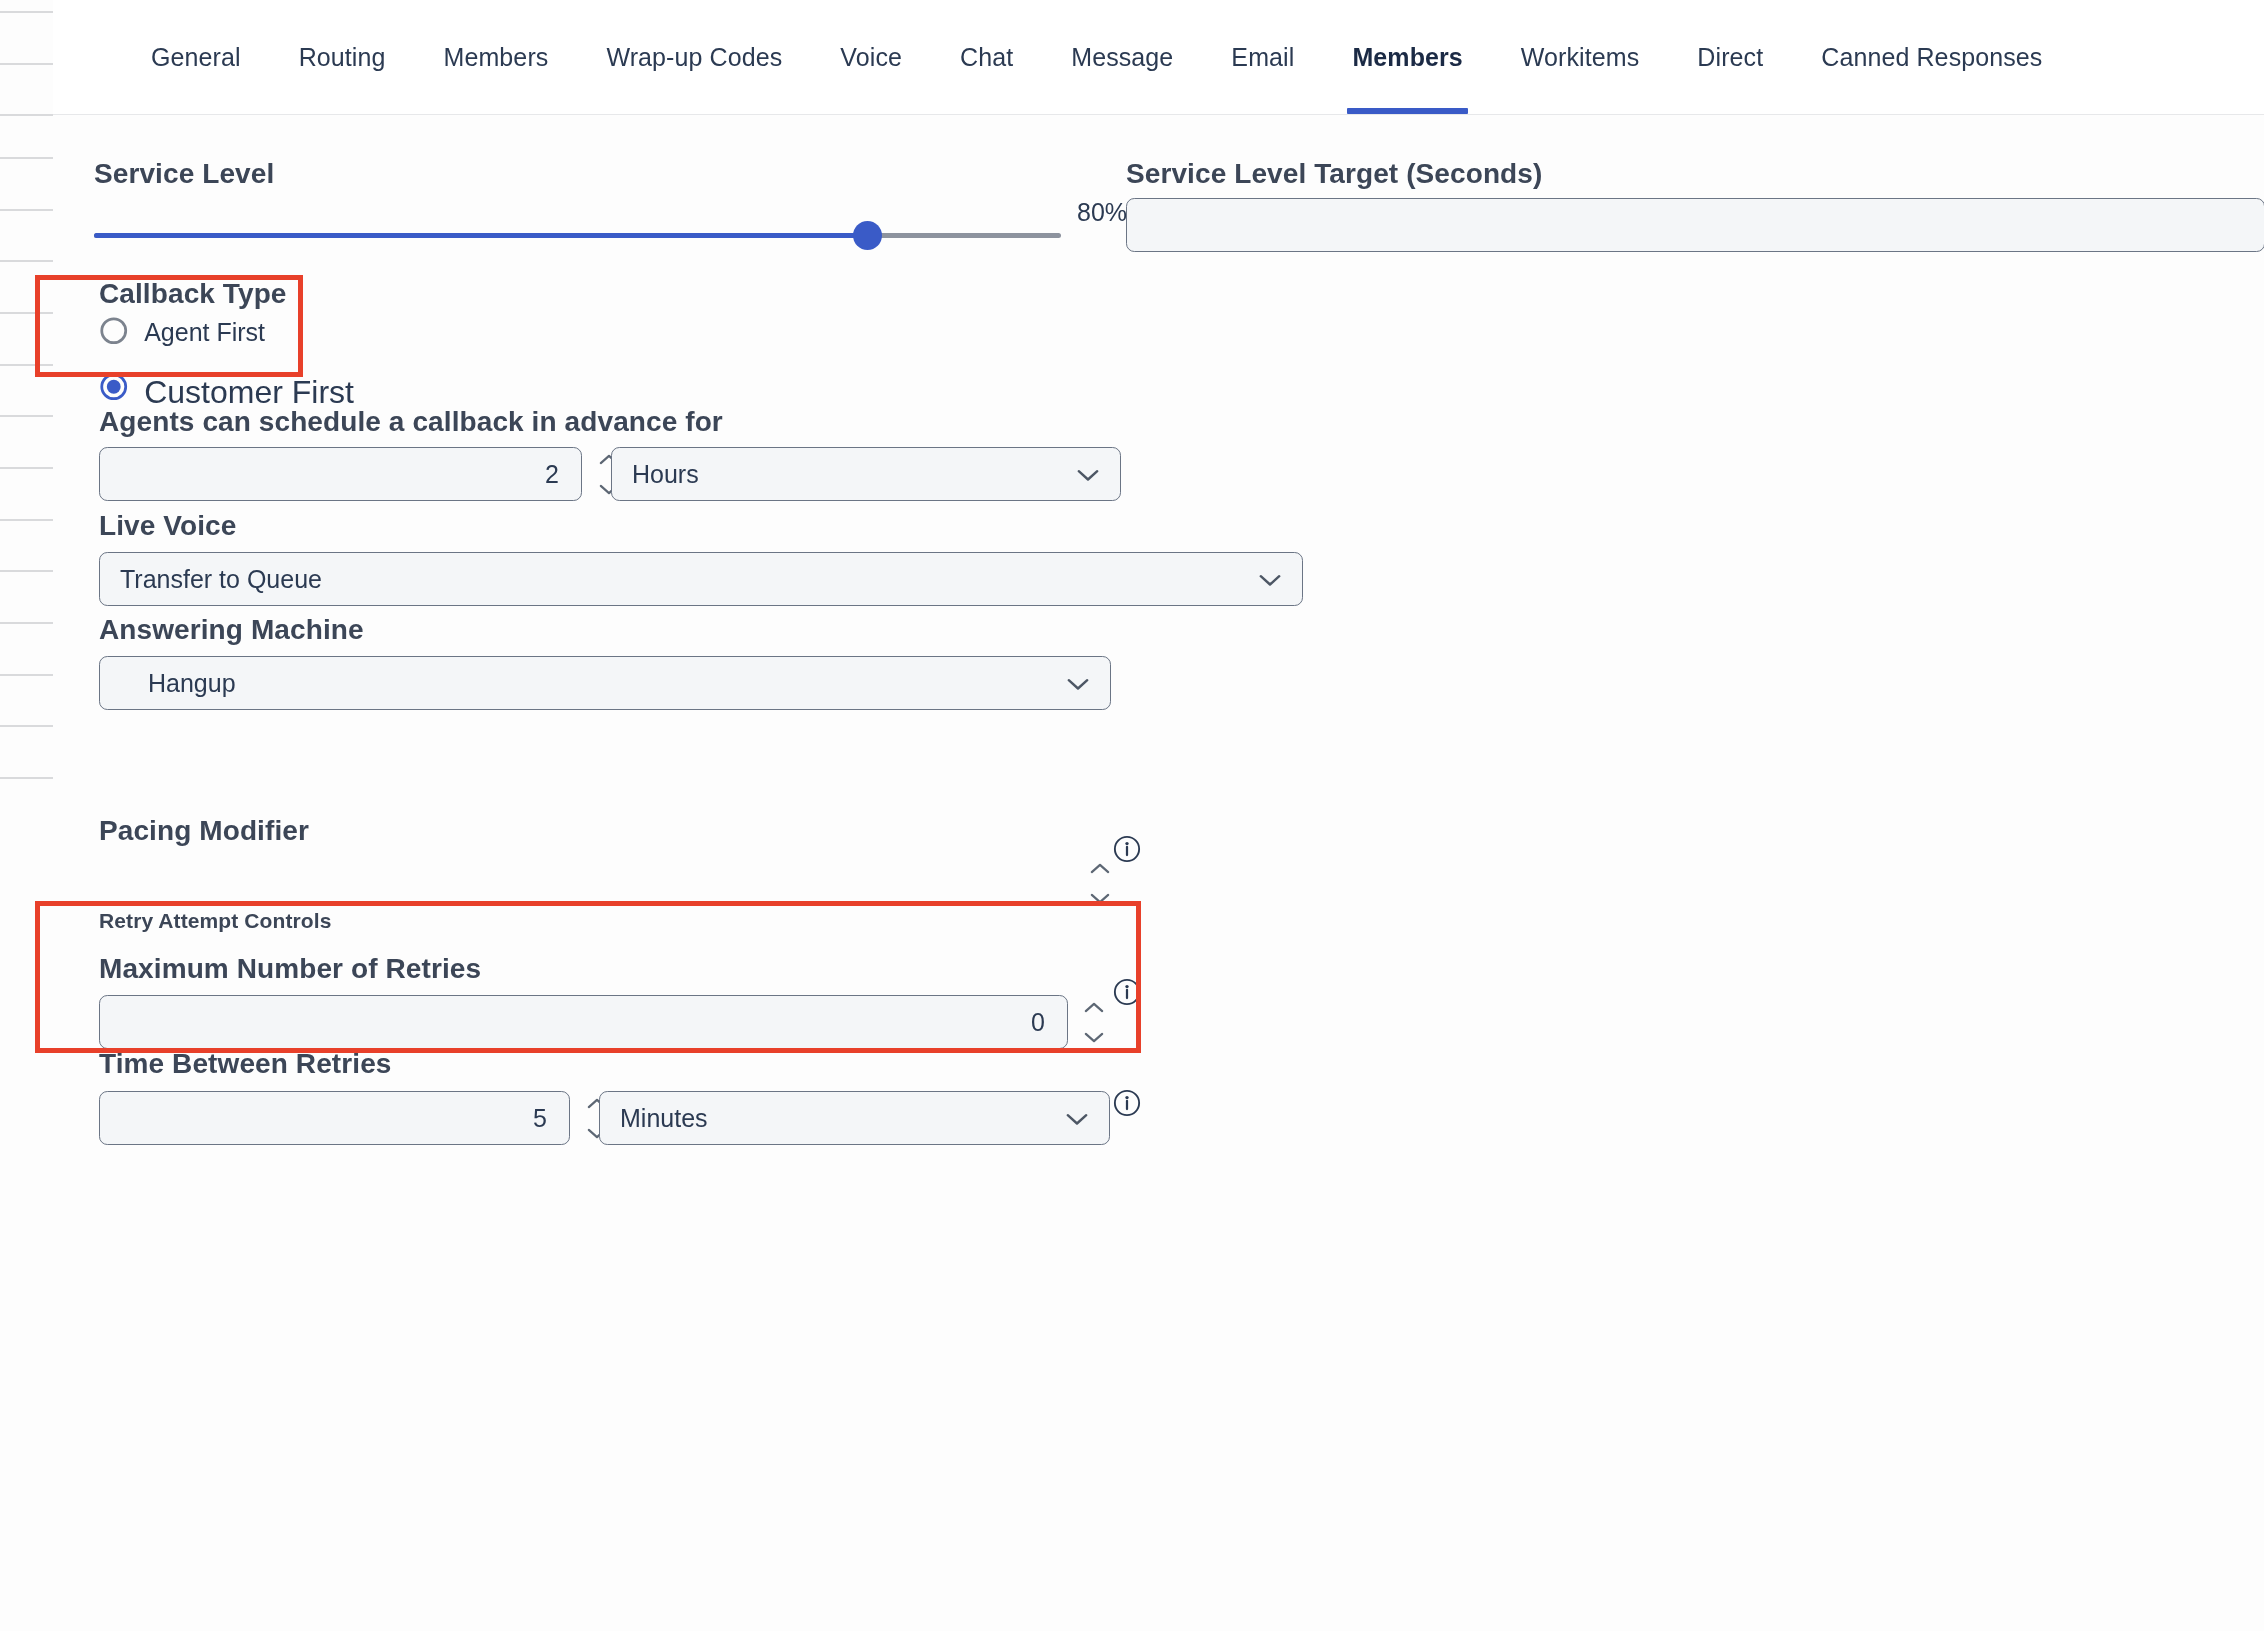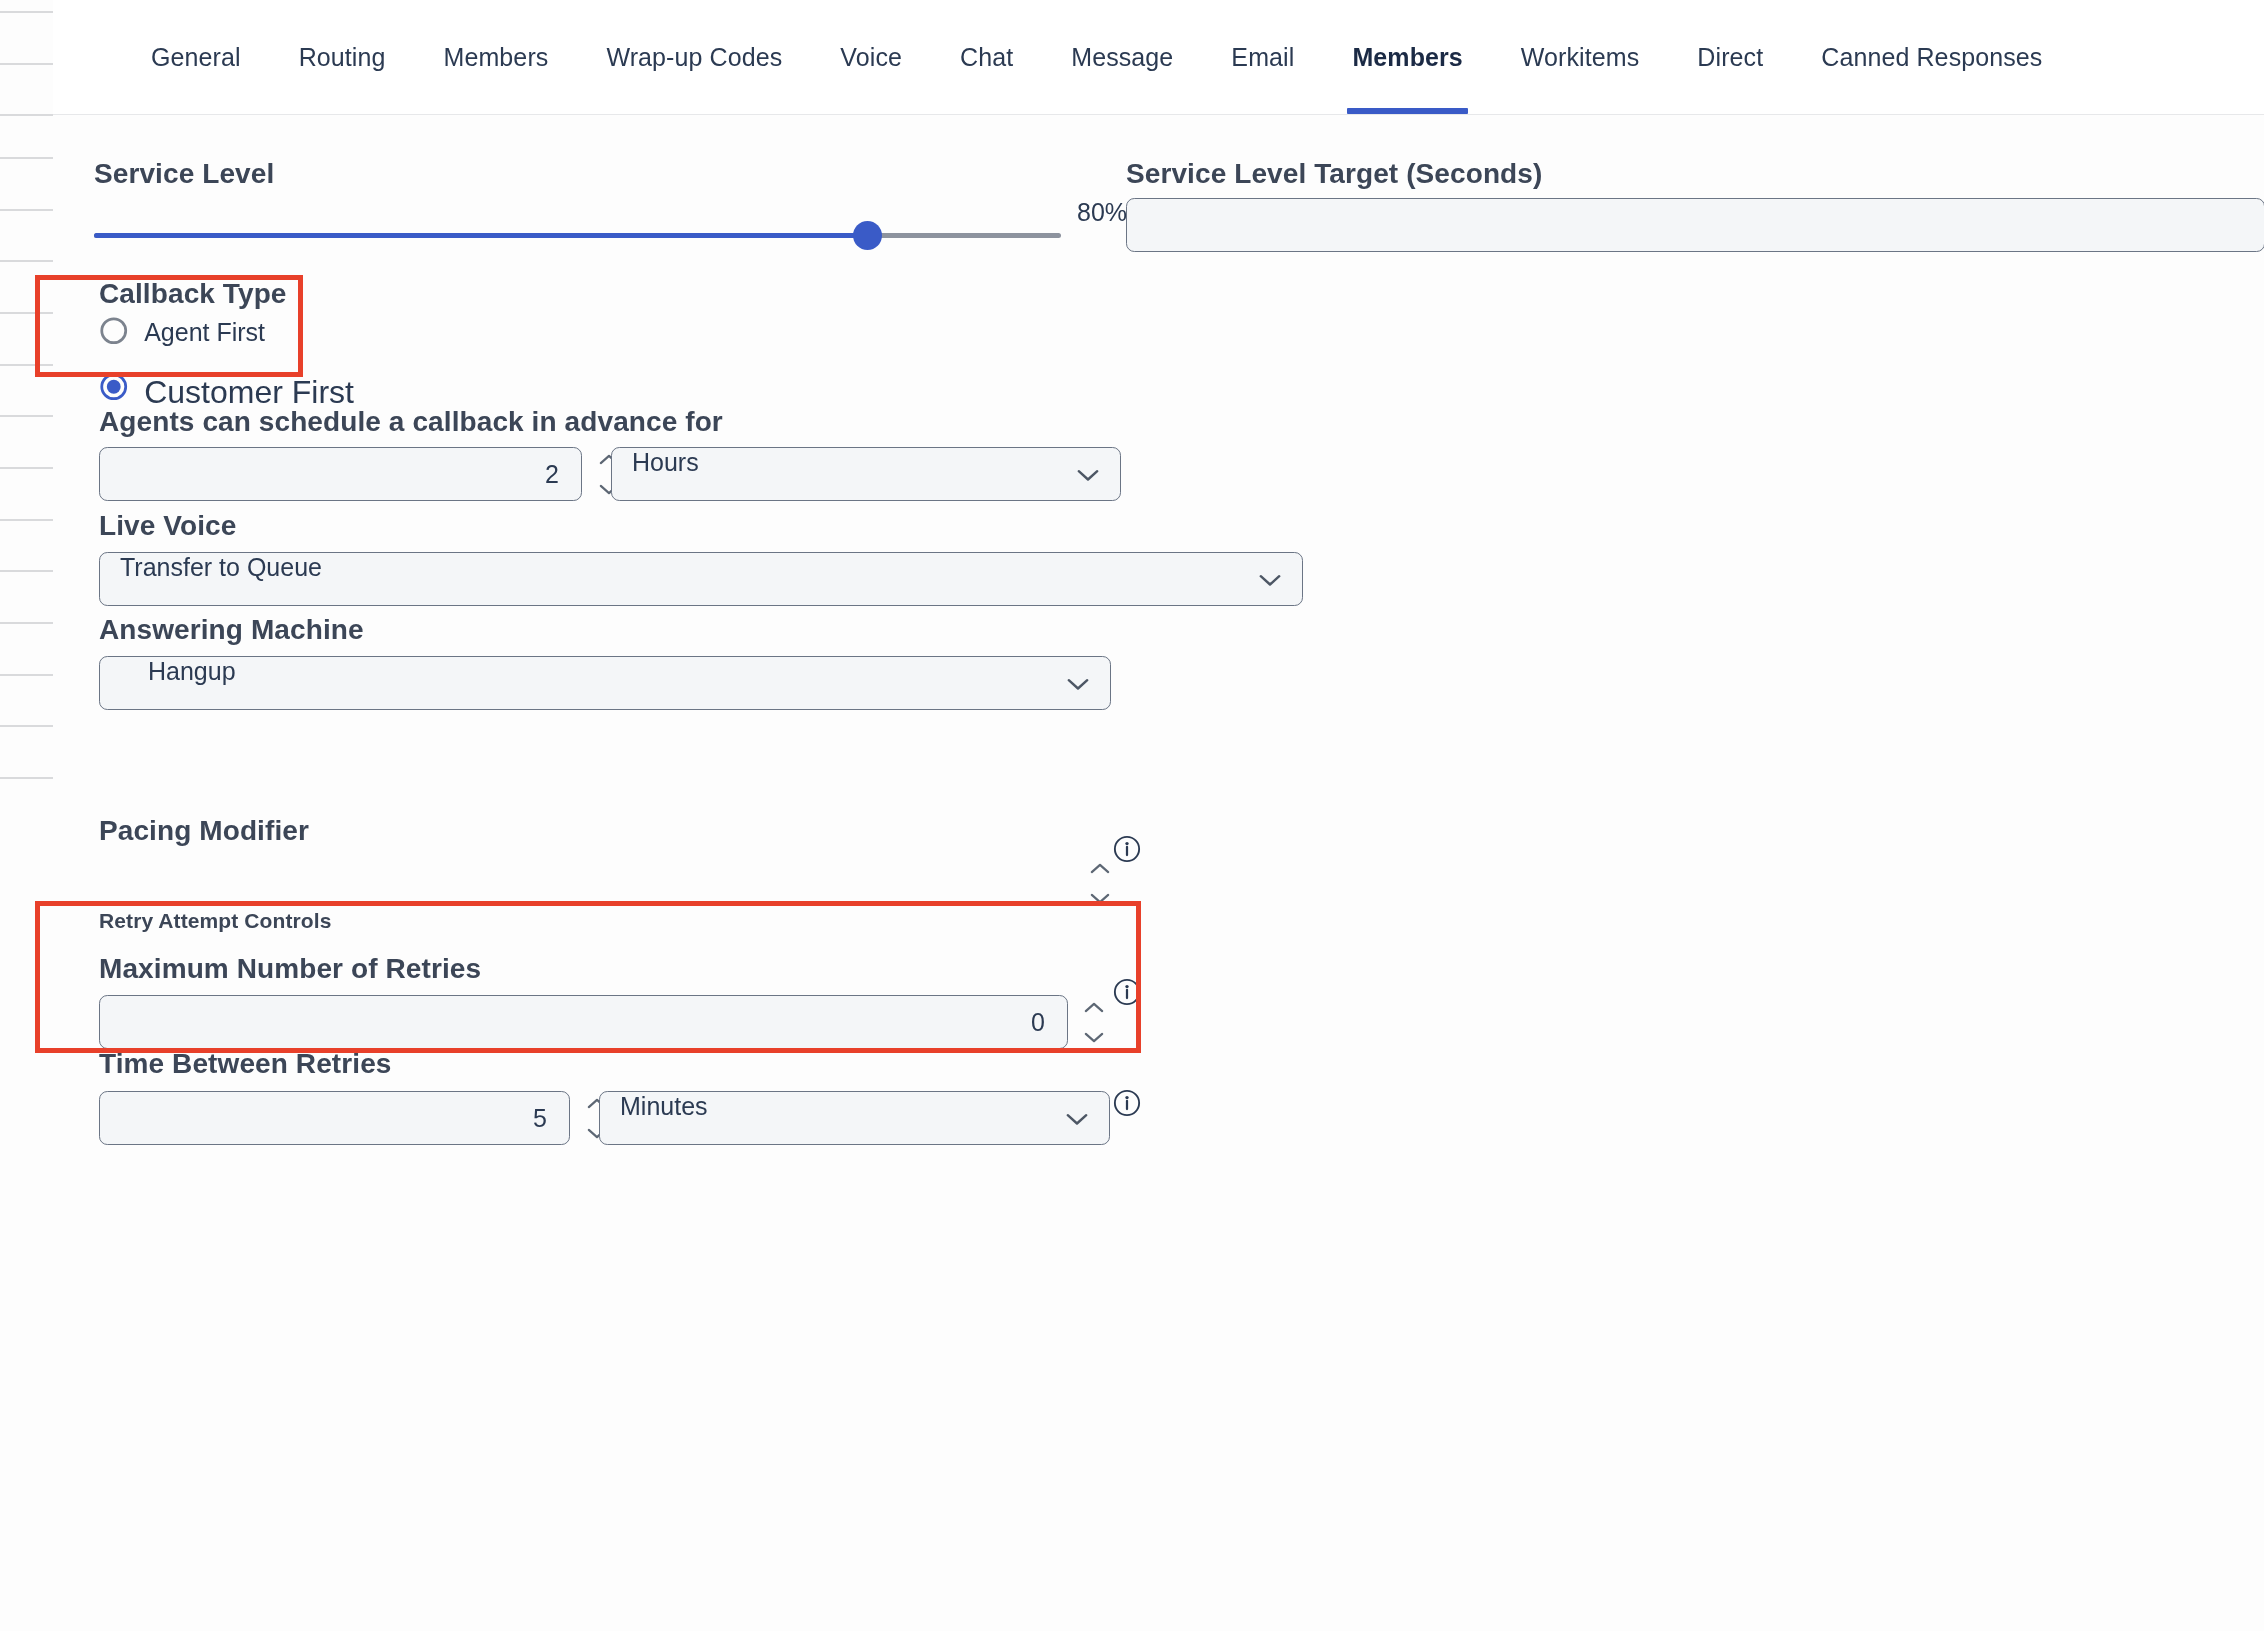--- a/index.html
+++ b/index.html
@@ -171,21 +171,21 @@
     color: #2b3a52;
     display: flex;
     align-items: center;
     justify-content: flex-end;
     padding-right: 22px;
   }
   .field.sel {
     font-size: 25px;
     color: #2b3a52;
     display: flex;
-    align-items: flex-start;
+    align-items: center;
     padding-left: 20px;
     cursor: pointer;
   }
   .field.sel .chev {
     position: absolute;
     right: 20px;
     top: 50%;
     transform: translateY(-50%);
     display: block;
   }

